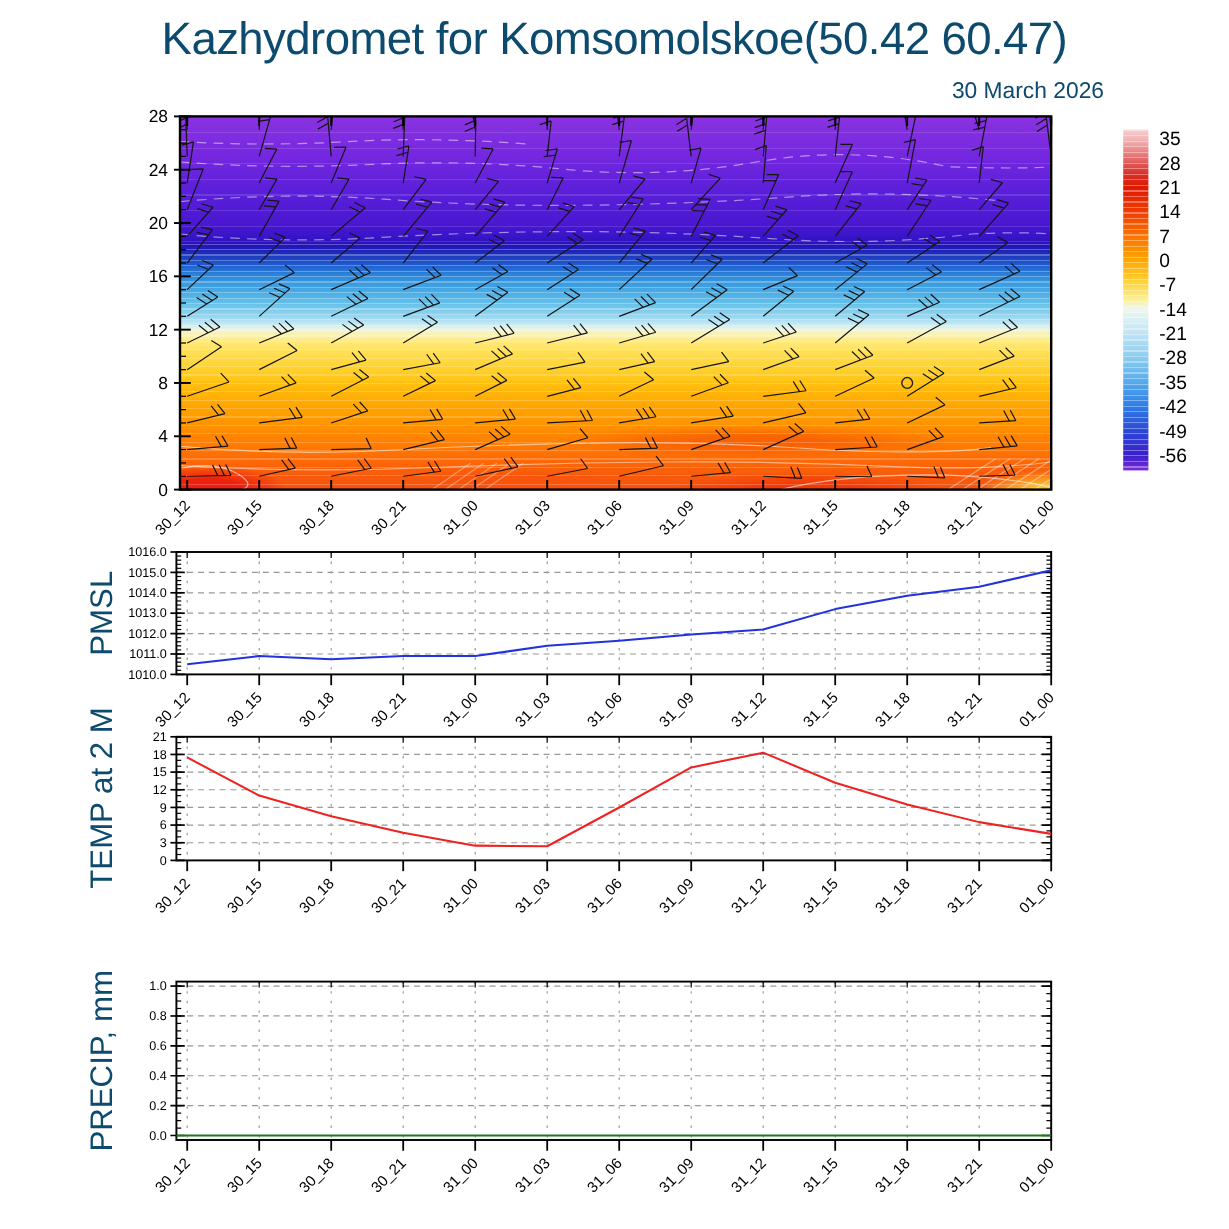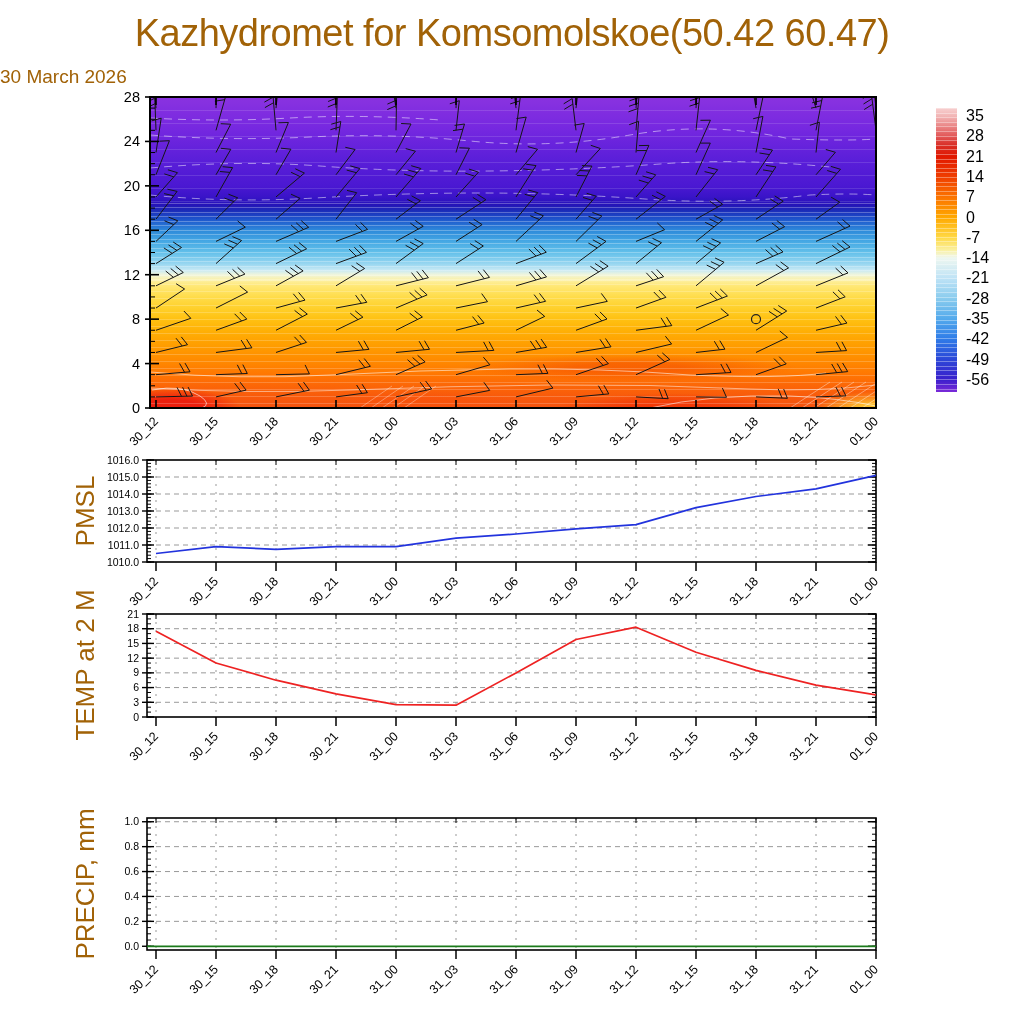--- a/index.html
+++ b/index.html
@@ -1,20 +1,20 @@
 <!DOCTYPE html>
 <html><head>
 <meta charset="utf-8">
 <style>
   html,body{margin:0;padding:0;background:#fff}
   .stage{position:relative;width:1024px;height:1024px;background:#fff;overflow:hidden;
-         font-family:"Liberation Sans",sans-serif;color:#a16207}
+         font-family:"Liberation Sans",sans-serif;color:#0c4a6e}
   #title{position:absolute;top:12px;left:0;width:1024px;text-align:center;
          font-size:38px;font-weight:500;letter-spacing:-0.5px}
-  #subtitle{position:absolute;top:66px;left:0;width:920px;text-align:left;font-size:19px}
+  #subtitle{position:absolute;top:66px;left:0;width:920px;text-align:right;font-size:19px}
   .ytitle{position:absolute;white-space:nowrap;font-size:26px;
           transform:translate(-50%,-50%) rotate(-90deg)}
   
   .contour{position:absolute;left:150px;top:97px;width:726px;height:311px;
     background:
       radial-gradient(95px 28px at 3% 100%, rgba(236,28,14,0.95) 30%, rgba(236,28,14,0) 72%),
       radial-gradient(160px 24px at 72% 101%, rgba(240,48,5,0.75) 30%, rgba(240,48,5,0) 75%),
       radial-gradient(210px 17px at 66% 87%, rgba(242,62,5,0.45) 25%, rgba(242,62,5,0) 80%),
       radial-gradient(85px 26px at 100% 101%, rgba(255,198,45,0.95) 25%, rgba(255,198,45,0) 75%),
       radial-gradient(120px 18px at 38% 99%, rgba(250,80,10,0.5) 30%, rgba(250,80,10,0) 80%),

